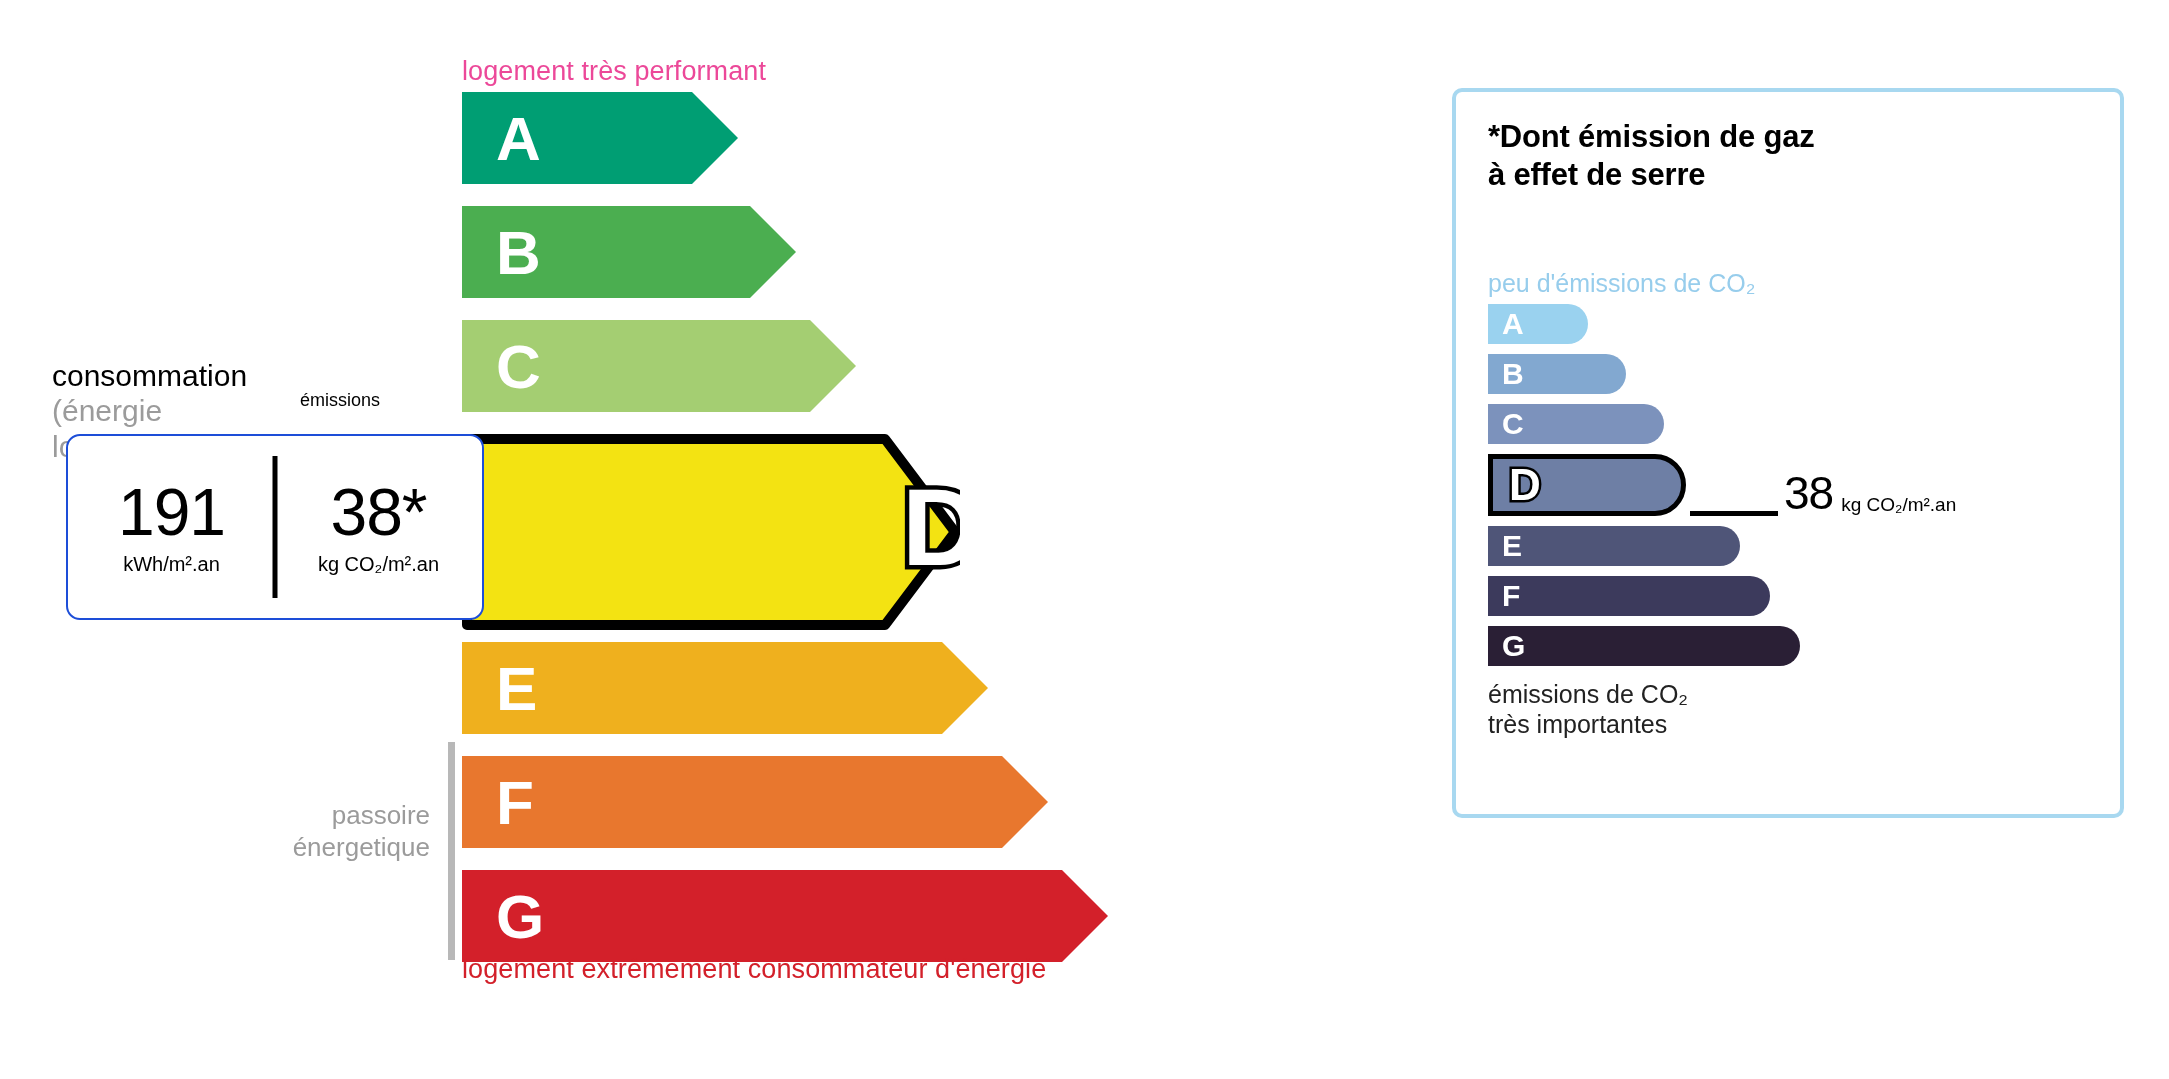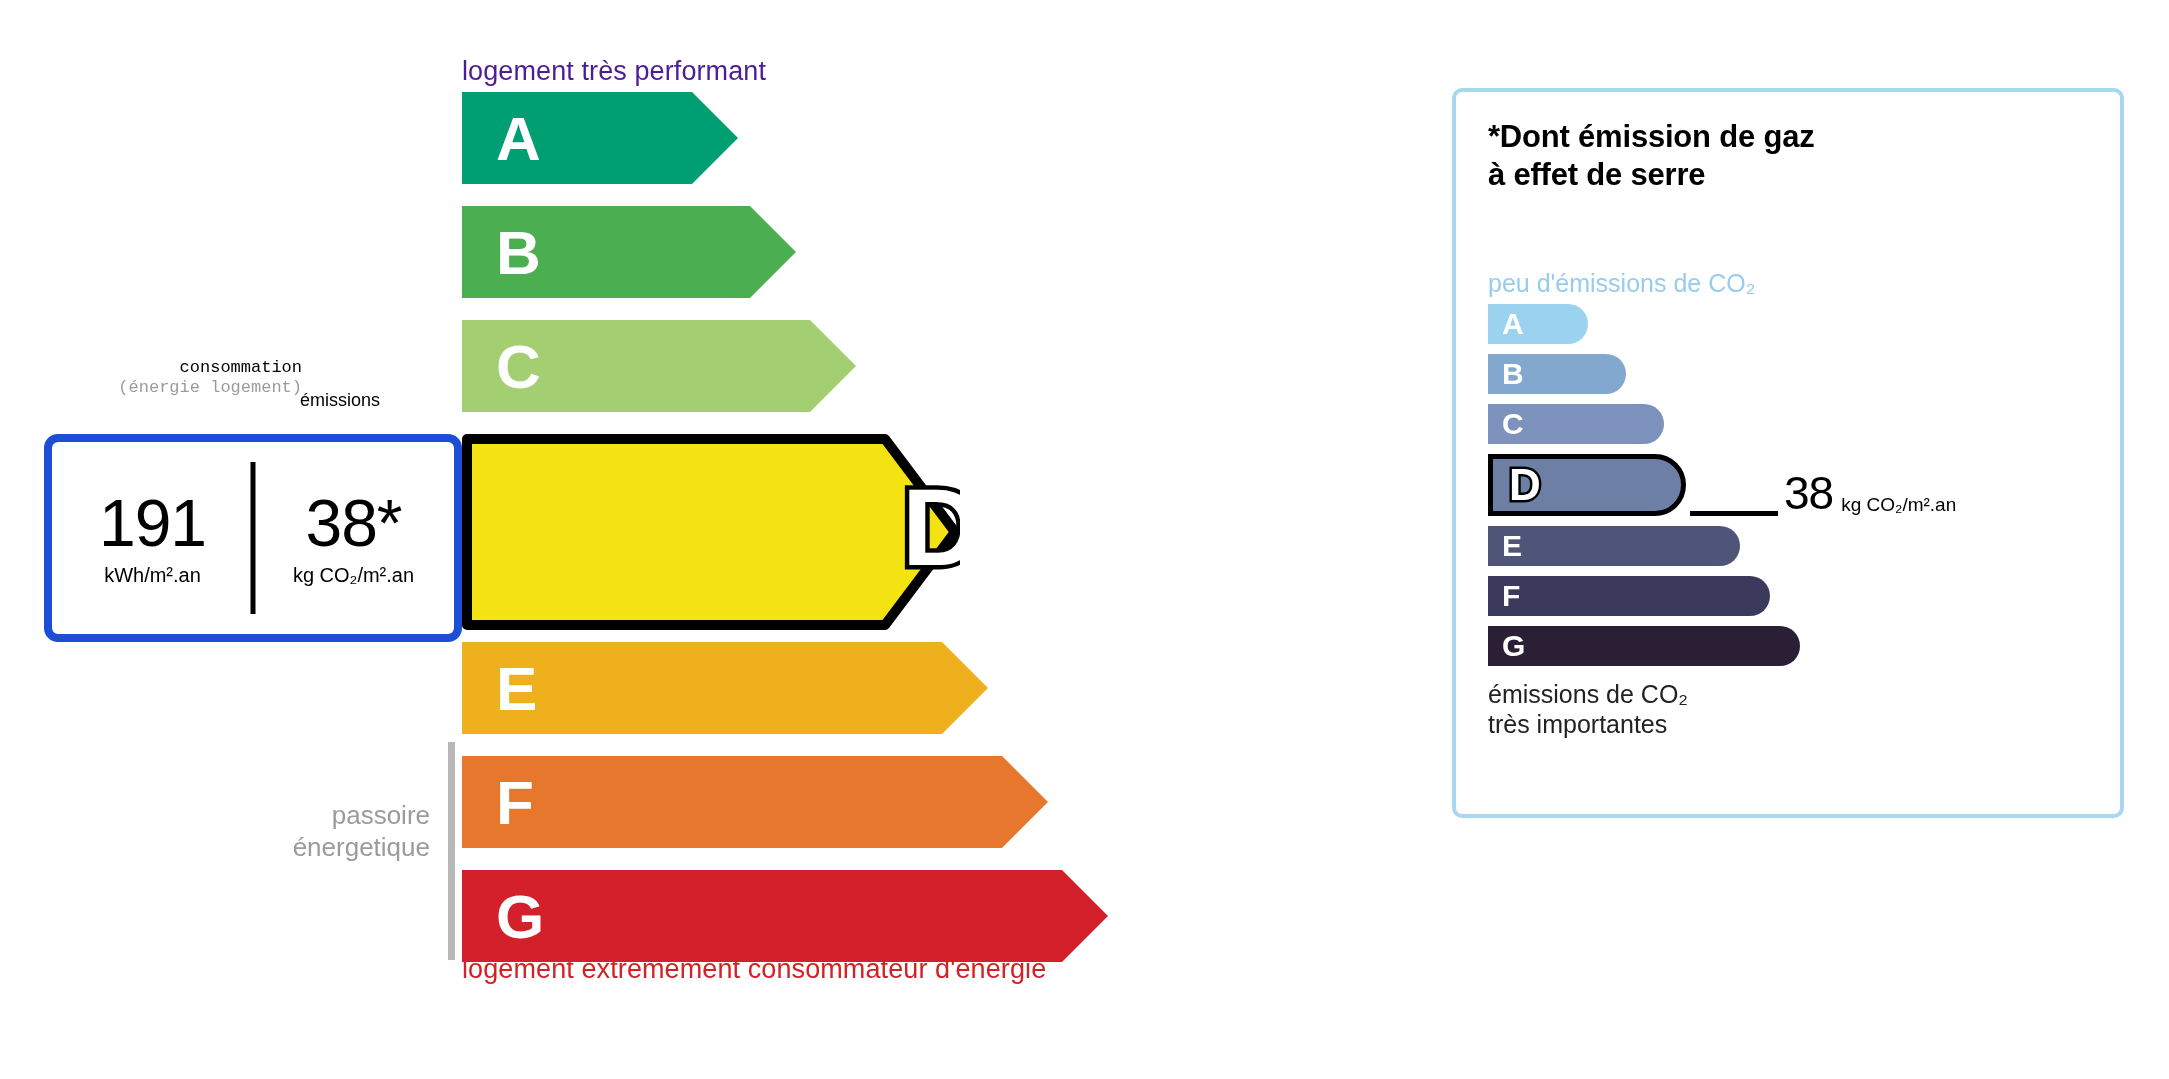--- a/index.html
+++ b/index.html
@@ -8,56 +8,56 @@
     width:2169px;height:1079px;position:relative;overflow:hidden;
     font-family:"Liberation Sans","DejaVu Sans",sans-serif;
     color:#000;
   }
 
   
   #dpe-energy-panel{position:absolute;left:0;top:0;width:1380px;height:1079px;}
 
   .top-caption{
     position:absolute;left:462px;top:56px;
-    font-size:27px;color:#4c1d95;white-space:nowrap;letter-spacing:.1px;
+    font-size:27px;color:#ec4899;white-space:nowrap;letter-spacing:.1px;
   }
   .bottom-caption{
     position:absolute;left:462px;top:954px;
     font-size:27px;color:#d3202a;white-space:nowrap;letter-spacing:.1px;
   }
 
   
   #energy-bars{position:absolute;left:462px;top:92px;width:800px;height:850px;}
   .bar-row{position:relative;height:92px;margin-bottom:22px;}
 
   
   .row-d{height:186px;margin-bottom:22px;position:relative;}
 
   
   #value-box{
-    position:absolute;left:44px;top:434px;width:418px;height:208px;
-    border:8px solid #1d4ed8;border-radius:14px;background:#fff;
+    position:absolute;left:66px;top:434px;width:418px;height:186px;
+    border:2px solid #1d4ed8;border-radius:14px;background:#fff;
     box-sizing:border-box;z-index:5;
   }
   #value-box .divider{
     position:absolute;left:50%;top:20px;bottom:20px;width:5px;background:#000;
     transform:translateX(-50%);
   }
   .val-cell{
     position:absolute;top:0;height:100%;width:50%;
     display:flex;flex-direction:column;align-items:center;justify-content:center;
   }
   .val-cell.left{left:0;}
   .val-cell.right{right:0;}
   .val-num{font-size:66px;line-height:1;font-weight:400;letter-spacing:-1px;}
   .val-unit{font-size:20px;margin-top:8px;letter-spacing:0;}
 
   .label-consommation{
-    position:absolute;left:52px;top:358px;width:250px;text-align:right;
-    font-size:17px;line-height:1.18;font-family:Liberation Mono, monospace;
+    position:absolute;left:52px;top:358px;width:250px;text-align:left;
+    font-size:30px;line-height:1.18;
   }
   .label-consommation .sub{color:#9b9b9b;}
   .label-emissions{
     position:absolute;left:300px;top:390px;font-size:18px;
   }
   .final-energy{
     position:absolute;left:62px;top:630px;
     font-size:26px;line-height:1.2;color:#b0b0b0;
   }
   .passoire{

